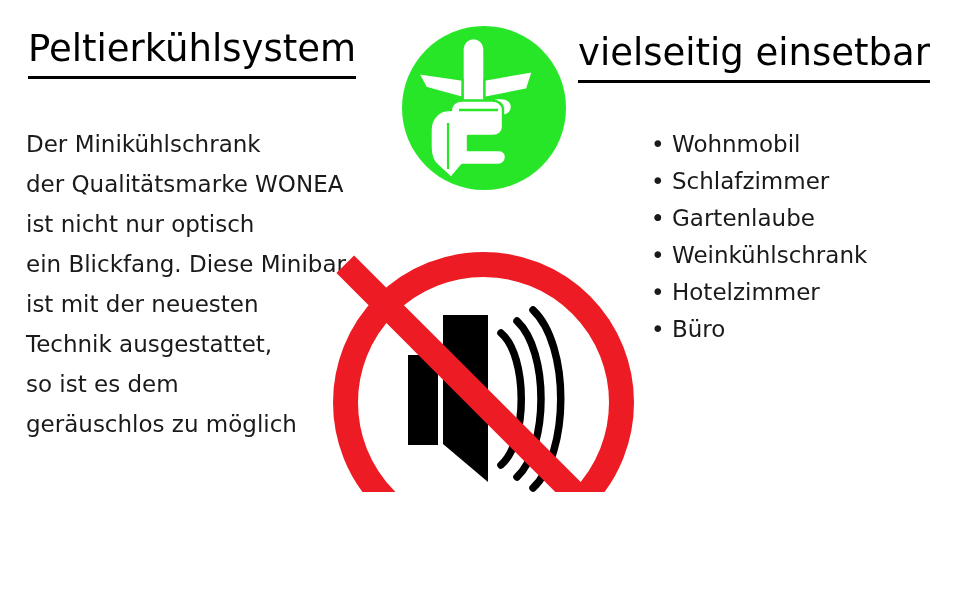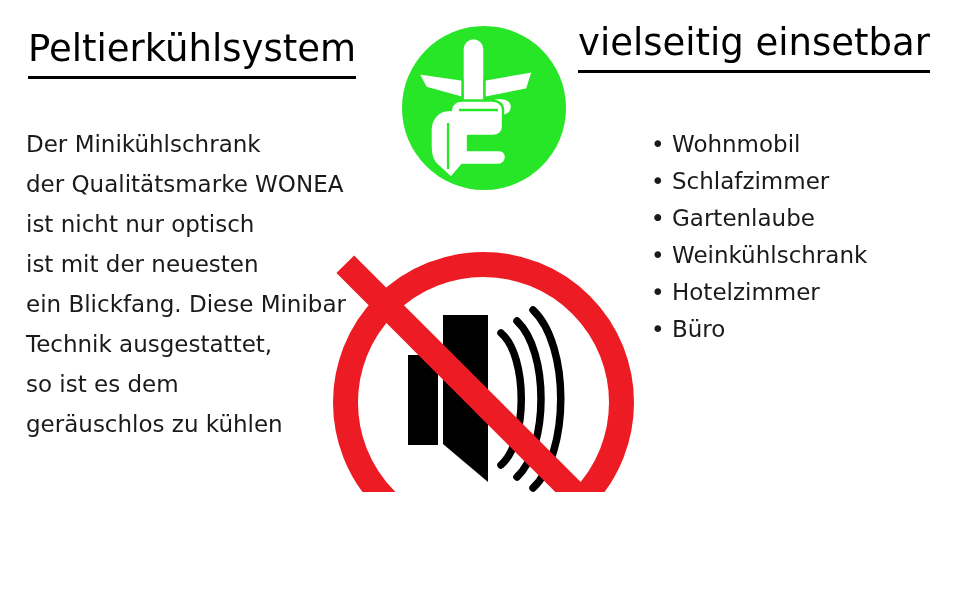--- a/index.html
+++ b/index.html
@@ -30,21 +30,21 @@
     line-height: 1;
     padding-bottom: 9px;
     border-bottom: 3px solid #000000;
   }
   #heading-left {
     left: 28px;
     top: 30px;
   }
   #heading-right {
     left: 578px;
-    top: 24px;
+    top: 34px;
   }
 
   
   #body-text {
     position: absolute;
     left: 26px;
     top: 124px;
     width: 380px;
     font-size: 23px;
     line-height: 40px;
@@ -115,25 +115,25 @@
 <div id="canvas">
 
   <div id="heading-left" class="heading">Peltierkühlsystem</div>
 
   <div id="heading-right" class="heading">vielseitig einsetbar</div>
 
   <div id="body-text">
     <span class="line">Der Minikühlschrank</span>
     <span class="line">der Qualitätsmarke WONEA</span>
     <span class="line">ist nicht nur optisch</span>
+    <span class="line">ein Blickfang. Diese Minibar</span>
     <span class="line">ist mit der neuesten</span>
-    <span class="line">ein Blickfang. Diese Minibar</span>
     <span class="line">Technik ausgestattet,</span>
     <span class="line">so ist es dem</span>
-    <span class="line">geräuschlos zu kühlen</span>
+    <span class="line">geräuschlos zu möglich</span>
   </div>
 
   <ul id="bullet-list">
     <li>
       <span class="bullet-dot">•</span>
       <span>Wohnmobil</span>
     </li>
     <li>
       <span class="bullet-dot">•</span>
       <span>Schlafzimmer</span>

